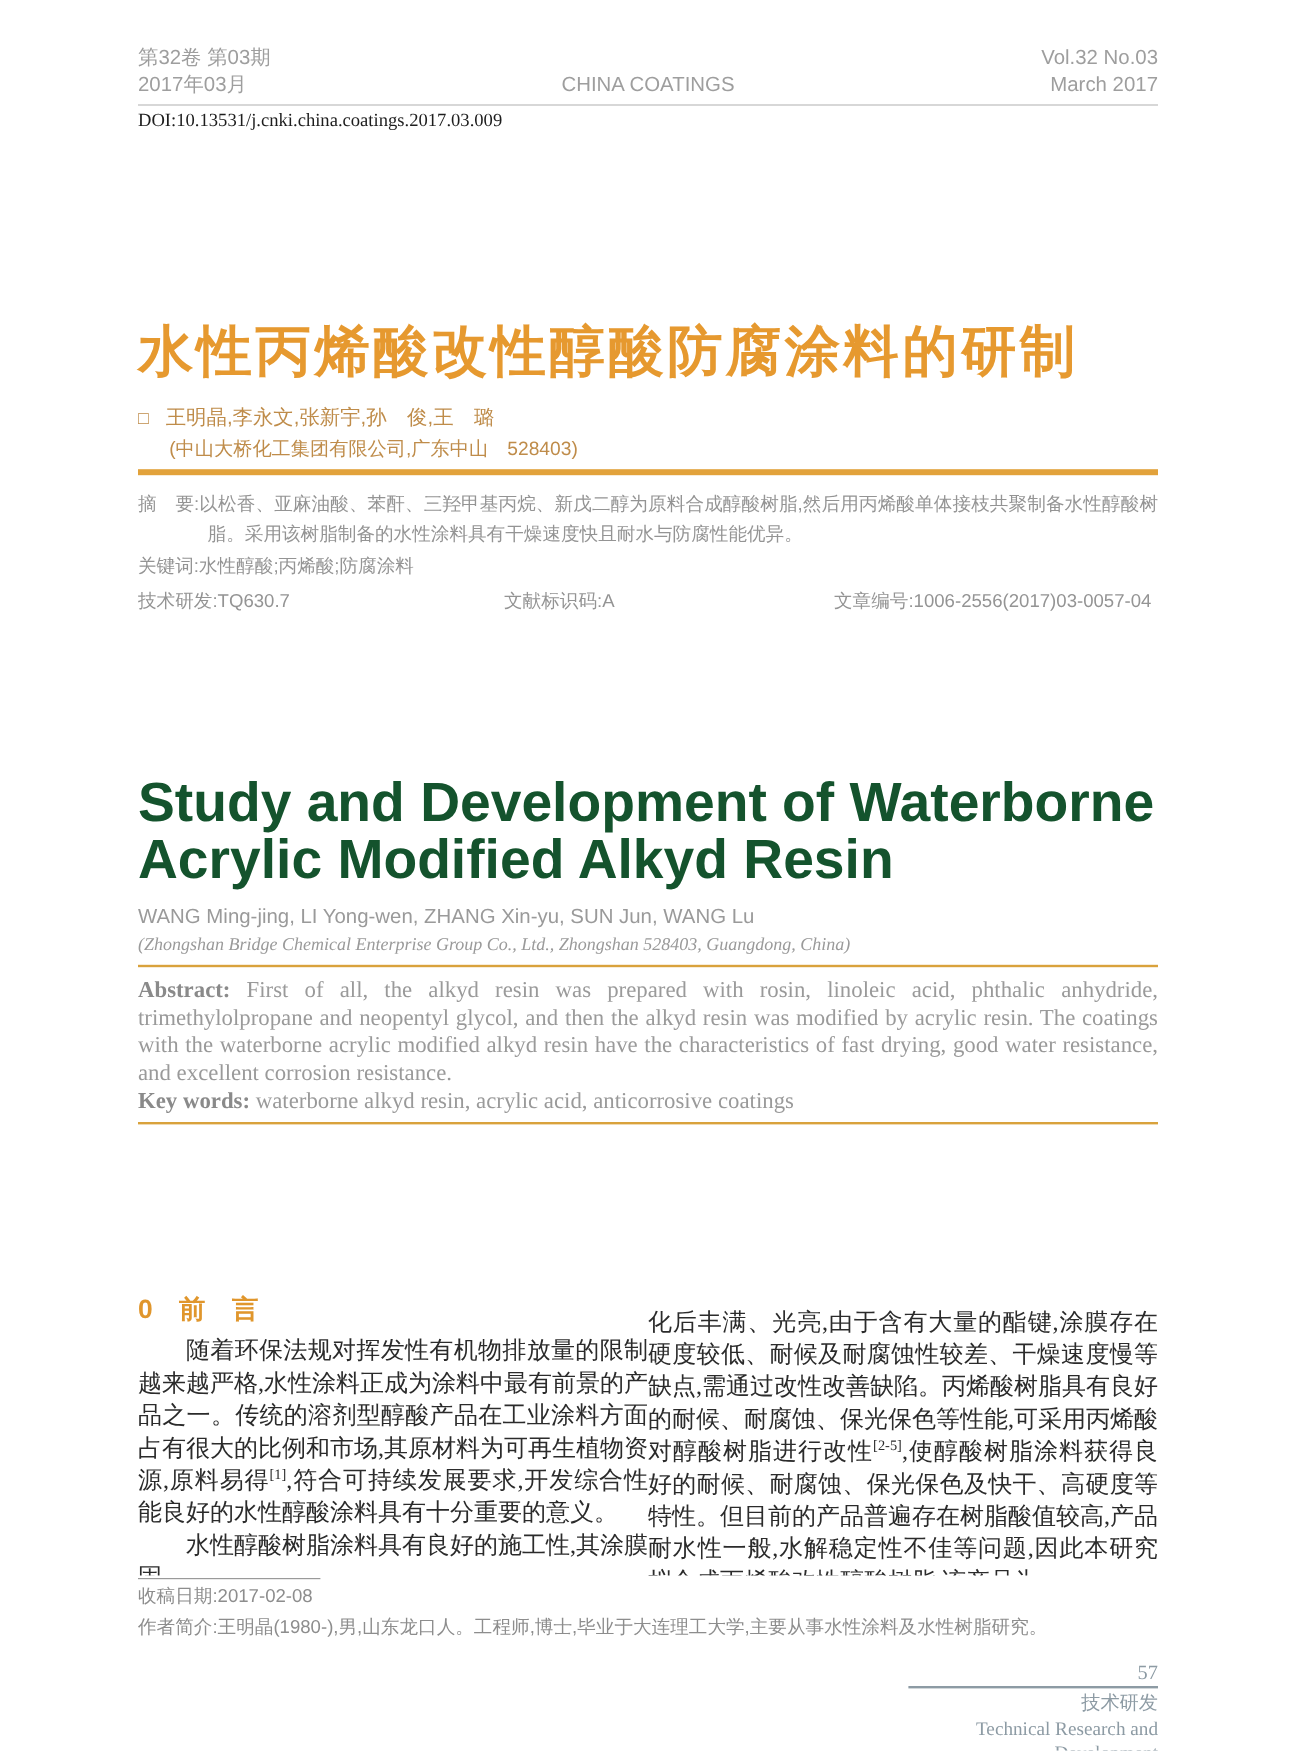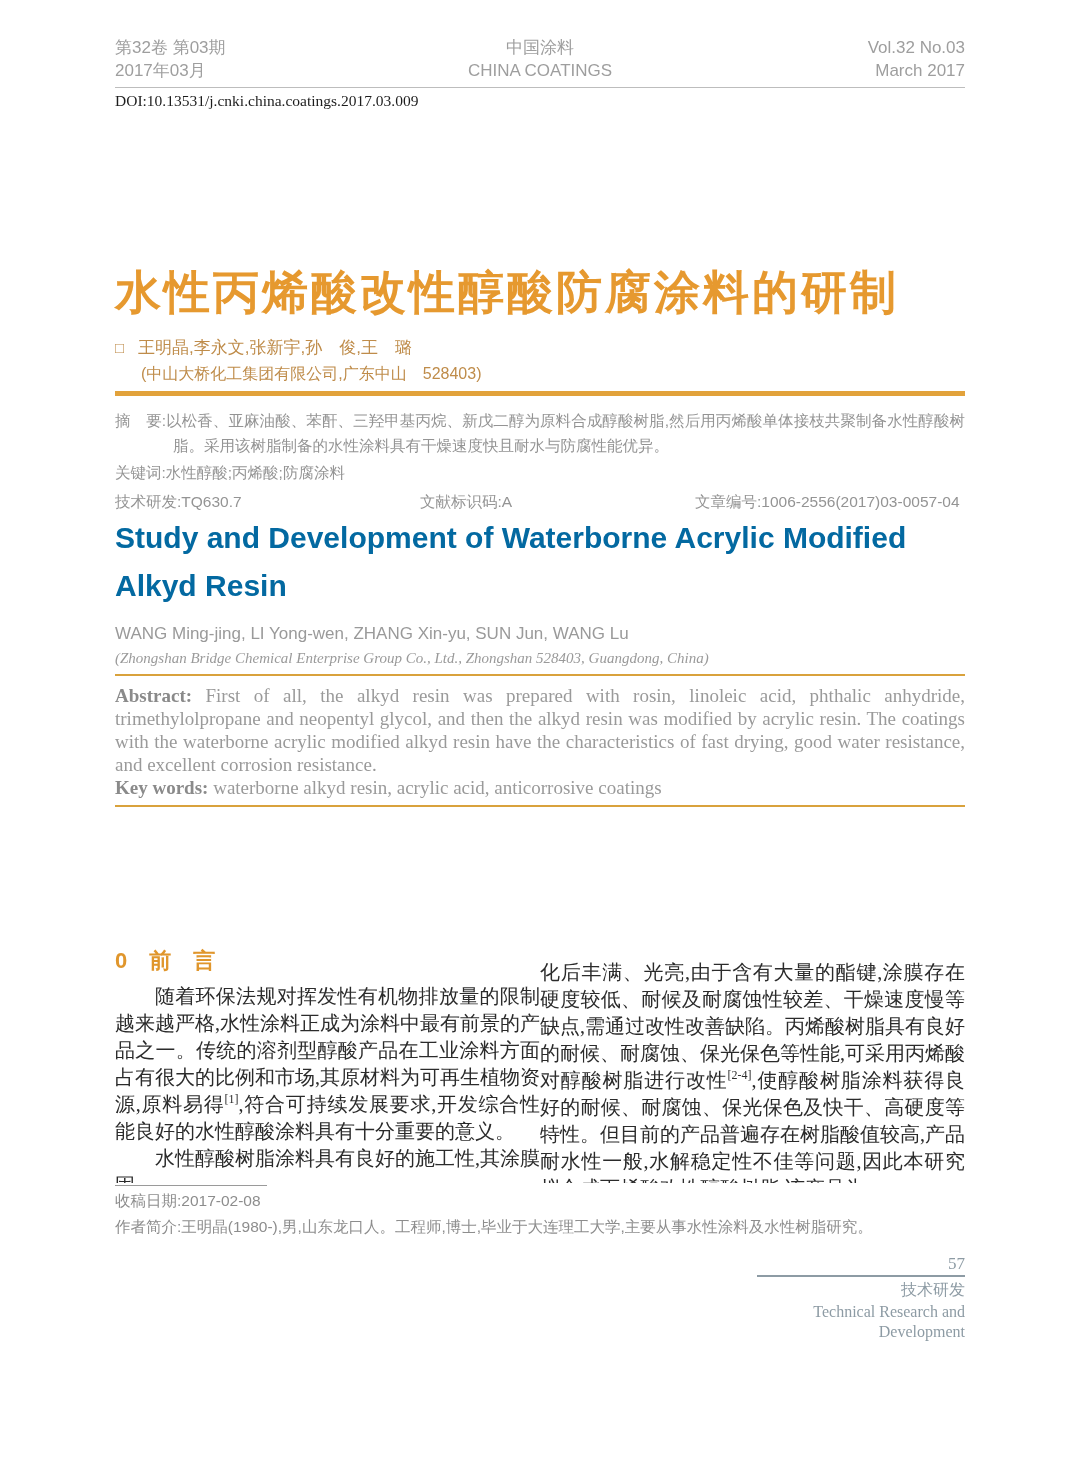--- a/index.html
+++ b/index.html
@@ -43,22 +43,23 @@
   
   .cn-abstract { margin-top:12px; color:#949494; font-size:15.5px; line-height:25px; }
   .cn-abstract .abs-row { padding-left:58px; text-indent:-58px; text-align:justify; }
   .cn-keywords { margin-top:2px; }
   .cn-meta { margin-top:4px; display:flex; }
   .cn-meta .m1 { width:305px; }
   .cn-meta .m2 { width:275px; }
 
   
   .en-title {
-    font-size:30px; line-height:48px; font-weight:bold;
-    color:#0369a1;
+    margin-top:130px;
+    font-size:46px; line-height:48px; font-weight:bold;
+    color:#14532d;
   }
   .en-authors { margin-top:14px; font-size:17px; color:#9a9a9a; }
   .en-affiliation {
     margin-top:6px; font-family:Liberation Serif, serif;
     font-style:italic; font-size:15px; color:#9a9a9a;
   }
   .rule-thin { margin-top:7px; height:2px; background:#d9a23c; }
 
   
   .en-abstract {
@@ -107,21 +108,20 @@
 
 <div class="page">
   <div class="content">
 
     <div class="journal-header">
       <div class="jh-col">
         <div>第32卷 第03期</div>
         <div>2017年03月</div>
       </div>
       <div class="jh-col jh-center">
-        <div>中国涂料</div>
         <div>CHINA COATINGS</div>
       </div>
       <div class="jh-col jh-right">
         <div>Vol.32 No.03</div>
         <div>March 2017</div>
       </div>
     </div>
     <div class="doi-line">DOI:10.13531/j.cnki.china.coatings.2017.03.009</div>
 
     <h1 class="cn-title">水性丙烯酸改性醇酸防腐涂料的研制</h1>
@@ -152,21 +152,21 @@
     </div>
     <div class="rule-thin-2"></div>
 
     <div class="body-cols">
       <div class="col col-left">
         <div class="intro-heading">0　前　言</div>
         <p class="p-indent"><span>随着环保法规对挥发性有机物排放量的限制越来越严格,水性涂料正成为涂料中最有前景的产品之一。传统的溶剂型醇酸产品在工业涂料方面占有很大的比例和市场,其原材料为可再生植物资源,原料易得</span><sup>[1]</sup><span>,符合可持续发展要求,开发综合性能良好的水性醇酸涂料具有十分重要的意义。</span></p>
         <p class="p-indent">水性醇酸树脂涂料具有良好的施工性,其涂膜固</p>
       </div>
       <div class="col col-right">
-        <p><span>化后丰满、光亮,由于含有大量的酯键,涂膜存在硬度较低、耐候及耐腐蚀性较差、干燥速度慢等缺点,需通过改性改善缺陷。丙烯酸树脂具有良好的耐候、耐腐蚀、保光保色等性能,可采用丙烯酸对醇酸树脂进行改性</span><sup>[2-4]</sup><span>,使醇酸树脂涂料获得良好的耐候、耐腐蚀、保光保色及快干、高硬度等特性。但目前的产品普遍存在树脂酸值较高,产品耐水性一般,水解稳定性不佳等问题,因此本研究拟合成丙烯酸改性醇酸树脂,该产品为</span></p>
+        <p><span>化后丰满、光亮,由于含有大量的酯键,涂膜存在硬度较低、耐候及耐腐蚀性较差、干燥速度慢等缺点,需通过改性改善缺陷。丙烯酸树脂具有良好的耐候、耐腐蚀、保光保色等性能,可采用丙烯酸对醇酸树脂进行改性</span><sup>[2-5]</sup><span>,使醇酸树脂涂料获得良好的耐候、耐腐蚀、保光保色及快干、高硬度等特性。但目前的产品普遍存在树脂酸值较高,产品耐水性一般,水解稳定性不佳等问题,因此本研究拟合成丙烯酸改性醇酸树脂,该产品为</span></p>
       </div>
     </div>
 
     <div class="footnote">
       <div class="footnote-divider"></div>
       <div class="fn-line1"><span>收稿日期:</span><span>2017-02-08</span></div>
       <div class="fn-line2"><span>作者简介:</span><span>王明晶(1980-),男,山东龙口人。工程师,博士,毕业于大连理工大学,主要从事水性涂料及水性树脂研究。</span></div>
     </div>
 
     <div class="page-footer">

